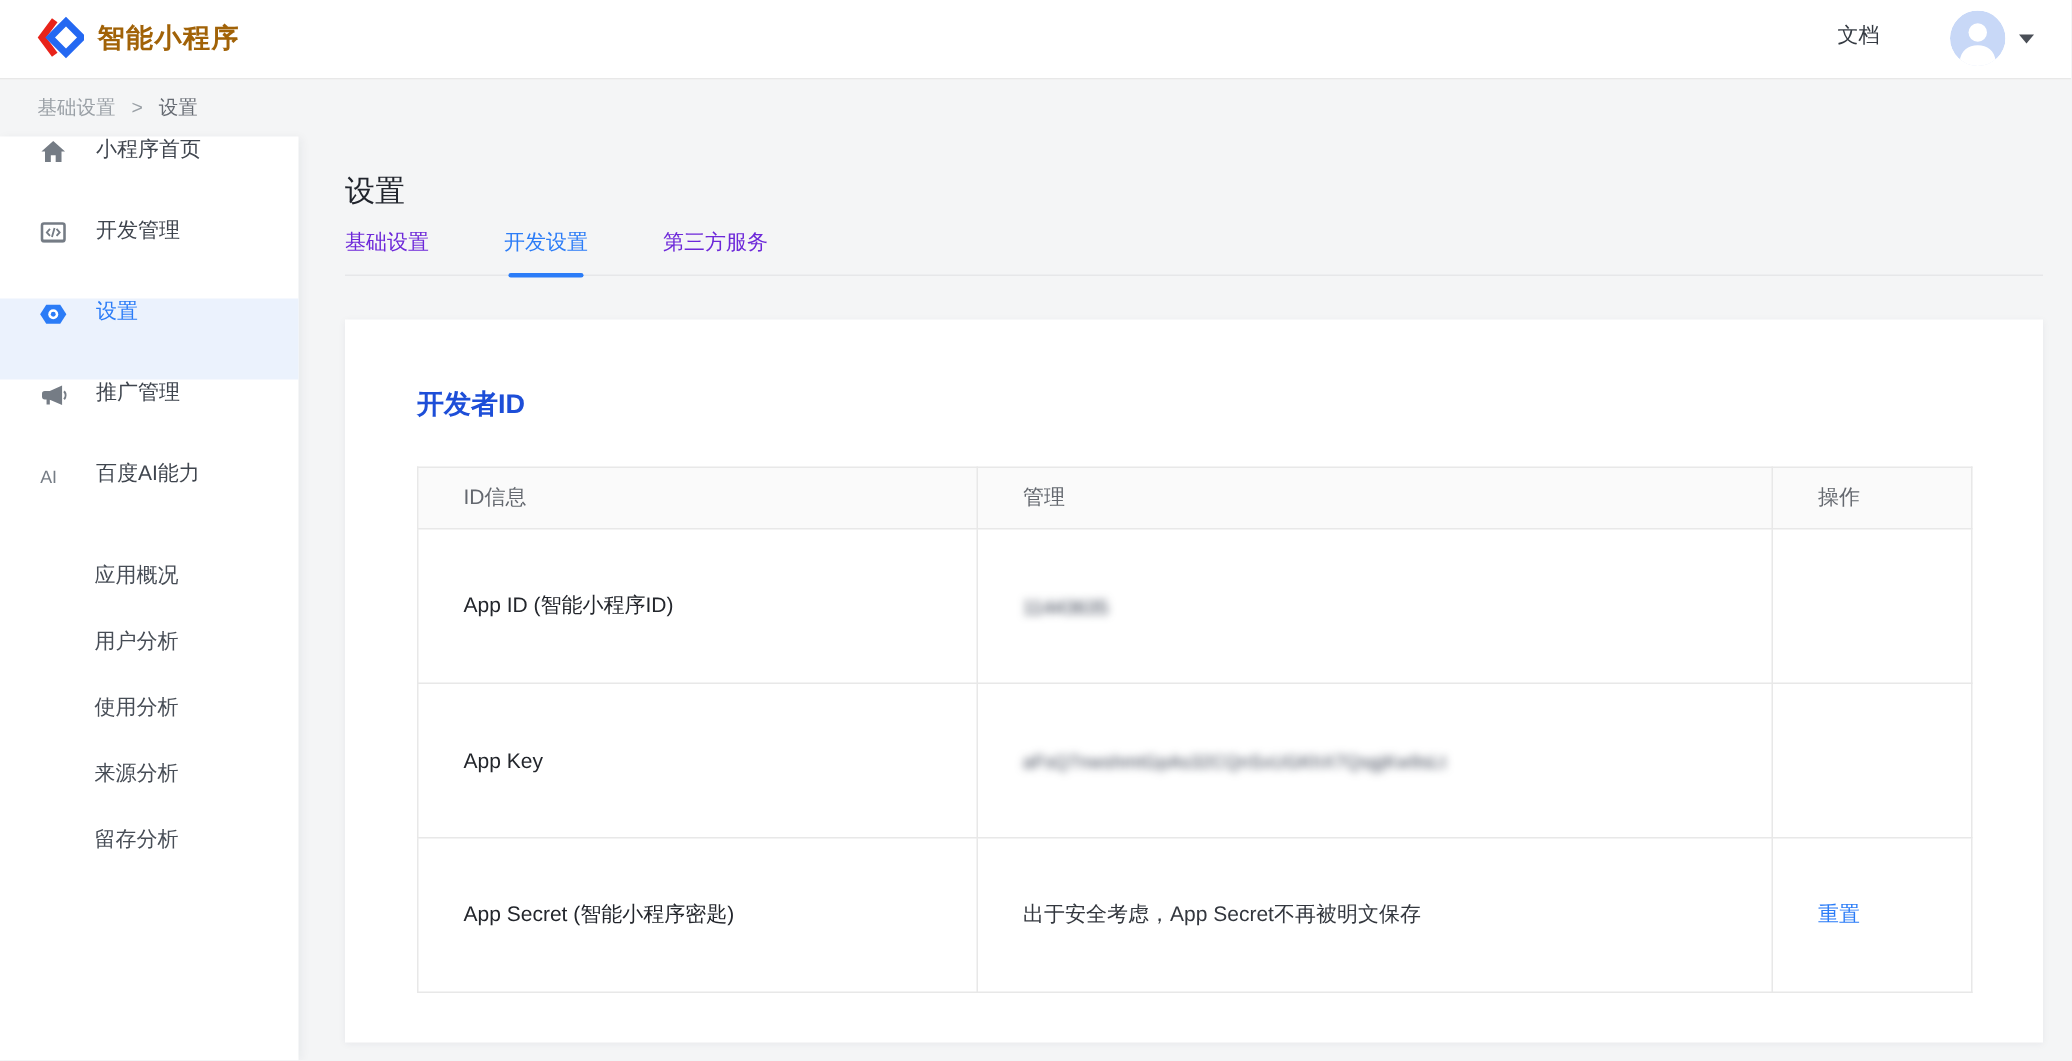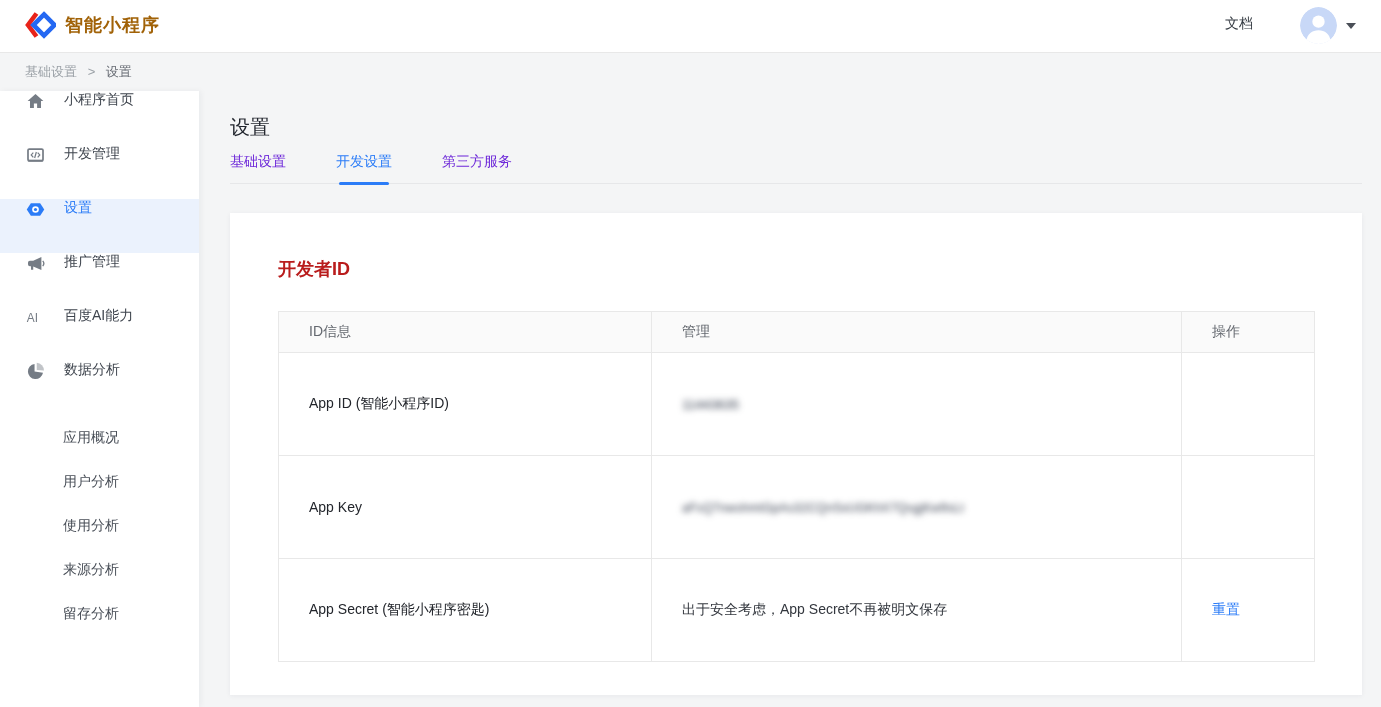--- a/index.html
+++ b/index.html
@@ -37,21 +37,21 @@
   .page-title{position:absolute;left:230px;top:101px;font-size:20px;font-weight:500;color:#21252d;}
   .tabs{position:absolute;left:230px;top:152px;width:1132px;display:flex;
         border-bottom:1px solid #e6e7e9;}
   .tab{font-size:14px;line-height:19px;color:#6d28d9;padding-bottom:12px;margin-right:50px;
        position:relative;cursor:pointer;}
   .tab.active{color:var(--accent,#2b7cf7);}
   .tab.active::after{content:"";position:absolute;left:50%;transform:translateX(-50%);bottom:-2px;
        width:50px;height:3px;border-radius:2px;background:var(--accent,#2b7cf7);}
   .card{position:absolute;left:230px;top:213px;width:1132px;height:482px;background:#fff;
         box-shadow:0 1px 5px rgba(30,40,60,.06);}
-  .card-title{margin:44px 0 12px 48px;font-size:18px;font-weight:600;color:#b91c1c;}
+  .card-title{margin:44px 0 12px 48px;font-size:18px;font-weight:600;color:#1d4ed8;}
   .dev-table{margin:30px 48px 0;width:1036px;border-collapse:collapse;table-layout:fixed;}
   .dev-table th{height:40px;background:#fafafa;border:1px solid #e8e8e8;font-weight:400;
         font-size:14px;color:#64686f;text-align:left;padding:0 0 0 30px;}
   .dev-table td{height:102px;border:1px solid #e8e8e8;font-size:14px;color:#23262c;
         padding:0 0 0 30px;vertical-align:middle;background:#fff;}
   .cell-label{color:#23262c;}
   .cell-value{color:#33373e;}
   .cell-value.redacted{filter:blur(3px);user-select:none;color:#323a4b;font-size:13px;}
   .dev-table tbody tr:nth-child(2) .cell-value.redacted{font-size:12px;letter-spacing:.3px;}
   .action-link{color:var(--accent,#2b7cf7);cursor:pointer;}
@@ -134,29 +134,20 @@
 
   <div class="side-item">
     <span class="ico">
             <svg viewBox="0 0 24 20">
               <text x="1" y="15.5" font-size="15" fill="currentColor" font-family="inherit">AI</text>
             </svg>
           </span>
     <span class="lbl">百度AI能力</span>
   </div>
 
-  <div class="side-item">
-    <span class="ico">
-            <svg viewBox="0 0 20 20">
-              <path d="M9 10V2a8 8 0 1 0 8.9 9.4L9 10Z" fill="currentColor"></path>
-              <path d="M11.3 8.3 18.9 9A8 8 0 0 0 11.3.9Z" fill="currentColor" opacity=".45"></path>
-            </svg>
-          </span>
-    <span class="lbl">数据分析</span>
-  </div>
 </nav>
     <div id="side-sub">
   <div class="side-sub-item">应用概况</div>
 
   <div class="side-sub-item">用户分析</div>
 
   <div class="side-sub-item">使用分析</div>
 
   <div class="side-sub-item">来源分析</div>
 

